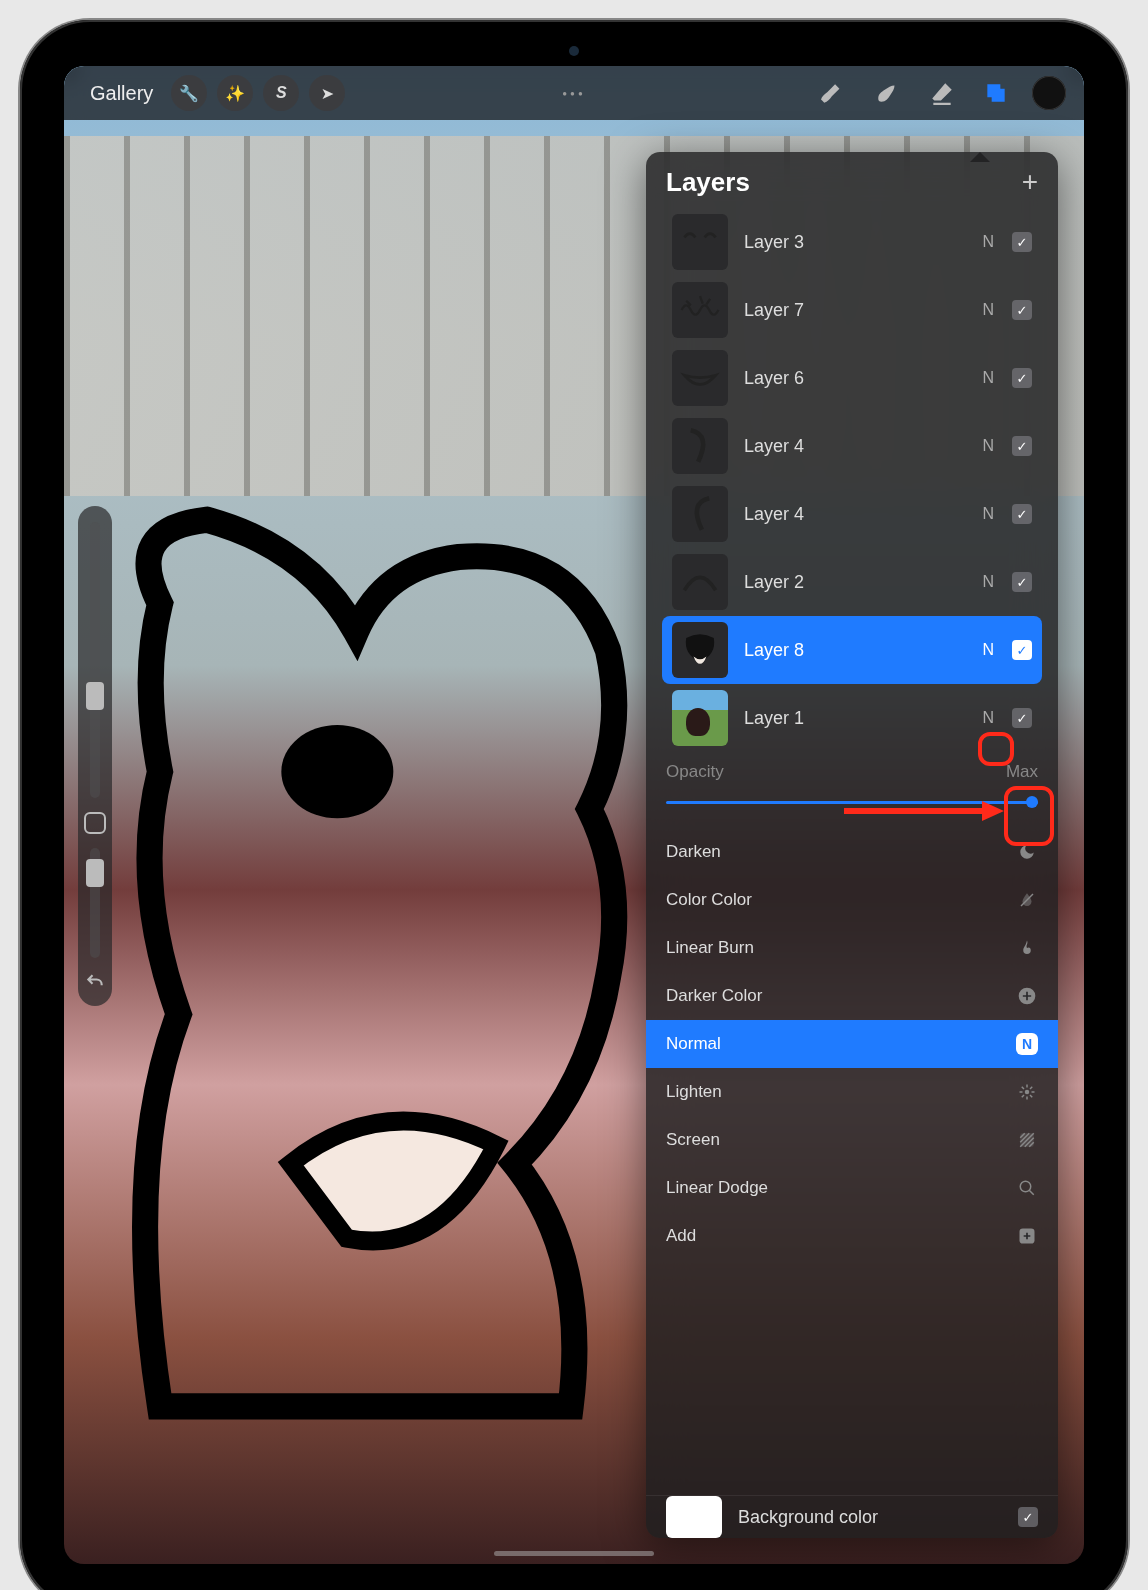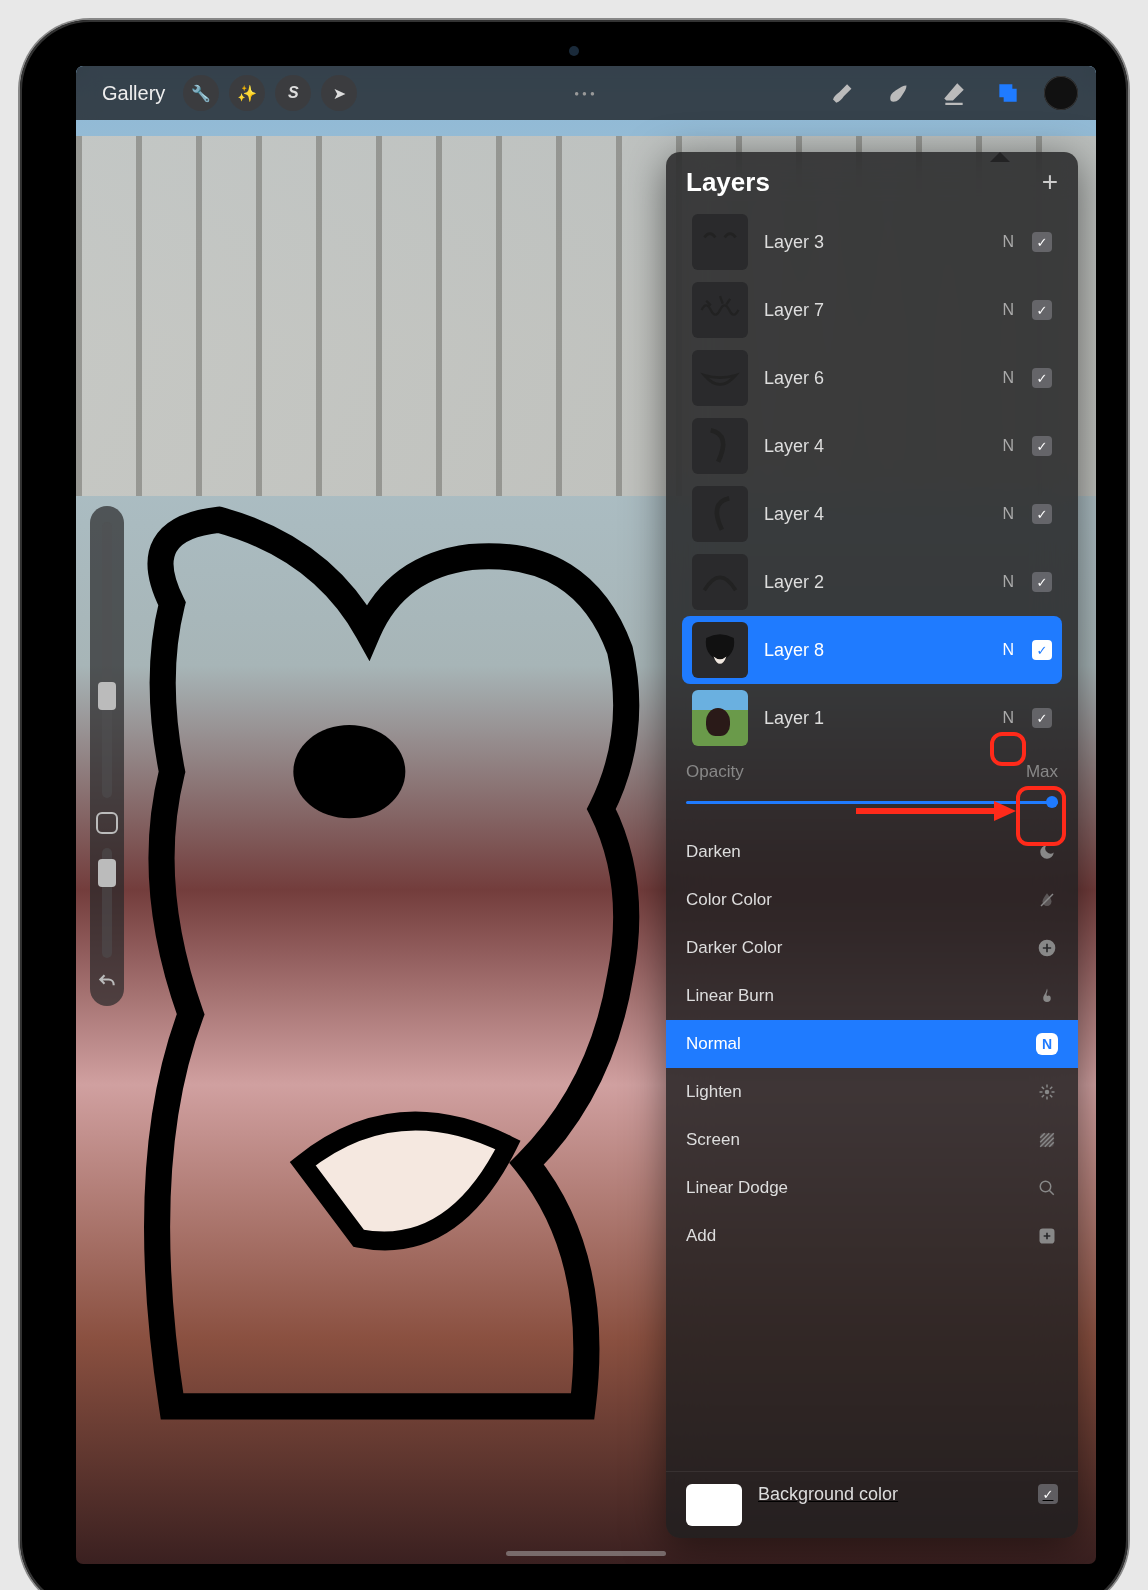--- a/index.html
+++ b/index.html
@@ -1,40 +1,40 @@
 <!DOCTYPE html>
 <html><head>
 <meta charset="utf-8">
 <style>
 * { margin:0; padding:0; box-sizing:border-box; font-family:-apple-system,BlinkMacSystemFont,sans-serif; -webkit-font-smoothing:antialiased; }
 body { background:#e8e8e8; display:flex; justify-content:center; align-items:flex-start; padding:20px; }
 .device { width:1148px; height:1590px; background:#000; border-radius:70px; padding:46px 44px; position:relative; box-shadow:0 0 0 2px #888,inset 0 0 0 2px #333; }
 .device::before{content:"";position:absolute;top:26px;left:50%;transform:translateX(-50%);width:10px;height:10px;border-radius:50%;background:#1a2a3a;}
-.screen { width:100%; height:100%; border-radius:7px; overflow:hidden; position:relative; background:linear-gradient(180deg,#8bb8d8 0%,#aec3cc 18%,#a7b5b7 40%,#733d3c 55%,#d0a0a0 68%,#8a5040 85%,#3a2020 100%);margin-left:12px; }
+.screen { width:100%; height:100%; border-radius:20px; overflow:hidden; position:relative; background:linear-gradient(180deg,#8bb8d8 0%,#aec3cc 18%,#a7b5b7 40%,#733d3c 55%,#d0a0a0 68%,#8a5040 85%,#3a2020 100%); }
 .canvas-bg{position:absolute;inset:0;}
 .fence{position:absolute;top:70px;left:0;right:0;height:360px;background:linear-gradient(90deg,rgba(200,200,195,0.9),rgba(190,190,185,0.9));}
 .fenceslats{position:absolute;inset:0;background:repeating-linear-gradient(90deg,rgba(120,120,115,0.6)0 6px,transparent 6px 60px);}
 .dog{position:absolute;top:380px;left:40px;right:420px;bottom:0;}
 .dog-outline{position:absolute;inset:0;}
 .dog-outline svg{width:100%;height:100%;}
 .toolbar{position:absolute;top:0;left:0;right:0;height:54px;display:flex;align-items:center;padding:0 18px;gap:10px;background:rgba(20,20,22,0.72);backdrop-filter:blur(10px);}
 .gallery-btn{color:#eee;font-size:20px;padding:4px 8px;cursor:pointer;}
 .tool-circle{width:36px;height:36px;border-radius:50%;background:rgba(60,60,62,0.9);display:flex;align-items:center;justify-content:center;color:#ddd;cursor:pointer;font-size:16px;}
 .spacer{flex:1;}
 .dots{color:#999;font-size:8px;letter-spacing:3px;position:absolute;left:50%;transform:translateX(-50%);}
 .tool-icon{width:44px;height:44px;display:flex;align-items:center;justify-content:center;color:#bbb;cursor:pointer;}
 .tool-icon.active{color:#1f7bff;}
 .tool-icon svg{width:26px;height:26px;fill:currentColor;}
 .color-swatch{width:34px;height:34px;border-radius:50%;background:#111;margin-left:4px;cursor:pointer;box-shadow:inset 0 0 0 1px #333;}
 .side-widget{position:absolute;left:14px;top:440px;width:34px;height:500px;background:rgba(40,40,42,0.7);border-radius:17px;display:flex;flex-direction:column;align-items:center;padding:10px 0;}
 .slider-track{flex:1;width:10px;background:rgba(80,80,82,0.5);border-radius:5px;position:relative;margin:6px 0;}
 .slider-thumb{position:absolute;left:-4px;width:18px;height:28px;border-radius:4px;background:#bbb;}
 .side-sq{width:22px;height:22px;border:2px solid #bbb;border-radius:6px;margin:8px 0;}
 .side-undo{color:#bbb;margin-top:8px;cursor:pointer;}
-.layers-panel{position:absolute;top:86px;right:18px;width:412px;bottom:26px;background:rgba(30,30,32,0.82);backdrop-filter:blur(20px);border-radius:14px;overflow:hidden;display:flex;flex-direction:column;box-shadow:0 8px 40px rgba(0,0,0,0.5);}
+.layers-panel{position:absolute;top:86px;right:26px;width:412px;bottom:26px;background:rgba(30,30,32,0.82);backdrop-filter:blur(20px);border-radius:14px;overflow:hidden;display:flex;flex-direction:column;box-shadow:0 8px 40px rgba(0,0,0,0.5);}
 .layers-panel::before{content:"";position:absolute;top:-10px;right:68px;border:10px solid transparent;border-bottom-color:rgba(30,30,32,0.82);}
 .panel-head{display:flex;align-items:center;justify-content:space-between;padding:14px 20px 10px;color:#fff;}
 .panel-title{font-size:26px;font-weight:600;}
 .add-btn{font-size:28px;color:#ccc;cursor:pointer;font-weight:300;}
 .layers-list{padding:0 16px;}
 .layer-row{display:flex;align-items:center;height:68px;padding:0 10px;border-radius:8px;cursor:pointer;}
 .layer-row.selected{background:#1f7bff;}
 .thumb{width:56px;height:56px;border-radius:6px;background:#2a2a2c;margin-right:16px;flex-shrink:0;display:flex;align-items:center;justify-content:center;overflow:hidden;}
 .thumb svg{width:46px;height:46px;}
 .layer-name{flex:1;color:#ddd;font-size:18px;}
@@ -47,21 +47,21 @@
 .opacity-val{position:relative;}
 .op-slider{margin:2px 20px 10px;height:24px;position:relative;}
 .op-track{position:absolute;top:11px;left:0;right:0;height:3px;background:#1f7bff;border-radius:2px;}
 .op-thumb{position:absolute;top:6px;right:0;width:12px;height:12px;border-radius:50%;background:#1f7bff;}
 .blend-list{flex:1;overflow:auto;padding:4px 0;}
 .blend-row{display:flex;align-items:center;justify-content:space-between;height:48px;padding:0 20px;color:#ddd;font-size:17px;cursor:pointer;}
 .blend-row.selected{background:#1f7bff;color:#fff;}
 .blend-icon{width:22px;height:22px;color:#888;display:flex;align-items:center;justify-content:center;}
 .blend-row.selected .blend-icon{color:#fff;}
 .blend-icon .nbadge{width:22px;height:22px;border-radius:6px;background:#fff;color:#1f7bff;font-size:14px;font-weight:600;display:flex;align-items:center;justify-content:center;}
-.bg-row{display:flex;align-items:flex-start;padding:12px 20px;border-top:1px solid rgba(255,255,255,0.07);text-decoration:underline;}
+.bg-row{display:flex;align-items:center;padding:0 20px;border-top:1px solid rgba(255,255,255,0.07);}
 .bg-swatch{width:56px;height:42px;border-radius:6px;background:#fff;margin-right:16px;}
 .bg-label{flex:1;color:#ddd;font-size:18px;}
 .ann{position:absolute;border:4px solid #ff2a1a;border-radius:12px;pointer-events:none;}
 .ann-arrow{position:absolute;pointer-events:none;}
 .ann-arrow svg{overflow:visible;}
 .home-ind{position:absolute;bottom:8px;left:50%;transform:translateX(-50%);width:160px;height:5px;border-radius:3px;background:rgba(180,180,180,0.5);}
 .thumb-img{width:100%;height:100%;background:linear-gradient(180deg,#6ab0e0 35%,#6a9a4a 35% 100%);position:relative;}
 .thumb-img::after{content:"";position:absolute;left:14px;top:18px;width:24px;height:28px;background:#2a1a18;border-radius:50% 50% 40% 40%;}
 </style>
 </head>
@@ -246,33 +246,33 @@
           <div class="blend-row">
             <span>Color Color</span>
             <span class="blend-icon">
               <svg width="18" height="18" viewBox="0 0 24 24" fill="currentColor">
                 <path d="M12 3c3 4 6 8 6 11a6 6 0 01-12 0c0-3 3-7 6-11z" opacity="0.5"></path>
                 <line x1="4" y1="20" x2="20" y2="4" stroke="currentColor" stroke-width="2"></line>
               </svg>
             </span>
           </div>
           <div class="blend-row">
+            <span>Linear Burn</span>
+            <span class="blend-icon">
+              <svg width="18" height="18" viewBox="0 0 24 24" fill="currentColor">
+                <path d="M12 2c2 5-2 6 0 10 3-2 5 0 5 3a5 5 0 01-10 0c0-4 3-5 5-13z"></path>
+              </svg>
+            </span>
+          </div>
+          <div class="blend-row">
             <span>Darker Color</span>
             <span class="blend-icon">
               <svg width="20" height="20" viewBox="0 0 24 24" fill="currentColor">
                 <circle cx="12" cy="12" r="10"></circle>
                 <path d="M12 7v10M7 12h10" stroke="#2a2a2c" stroke-width="2"></path>
-              </svg>
-            </span>
-          </div>
-          <div class="blend-row">
-            <span>Linear Burn</span>
-            <span class="blend-icon">
-              <svg width="18" height="18" viewBox="0 0 24 24" fill="currentColor">
-                <path d="M12 2c2 5-2 6 0 10 3-2 5 0 5 3a5 5 0 01-10 0c0-4 3-5 5-13z"></path>
               </svg>
             </span>
           </div>
           <div class="blend-row selected">
             <span>Normal</span>
             <span class="blend-icon">
               <div class="nbadge">N</div>
             </span>
           </div>
           <div class="blend-row">

